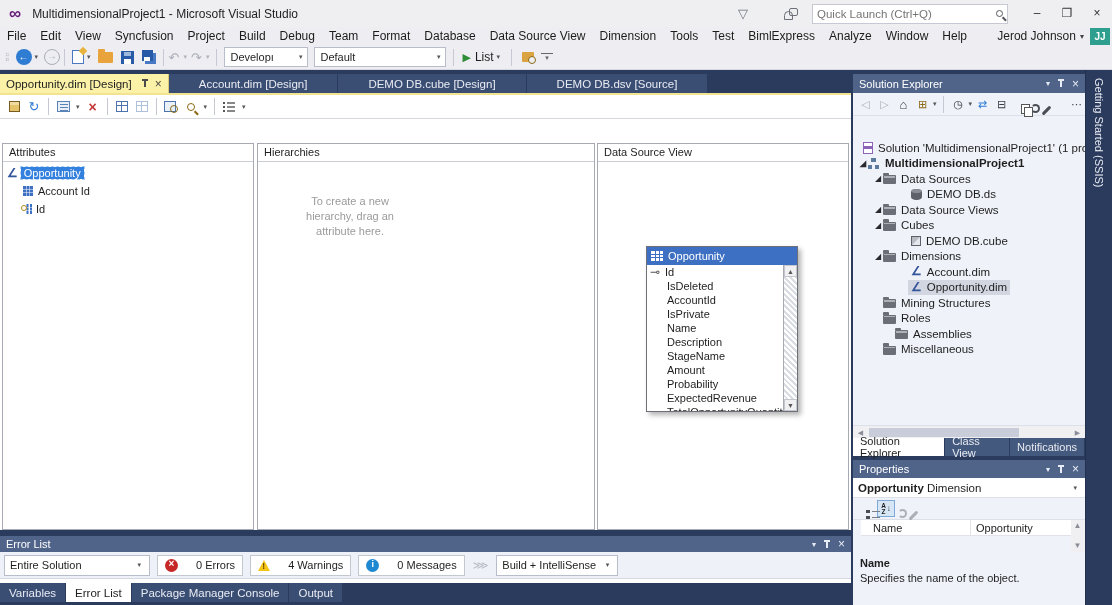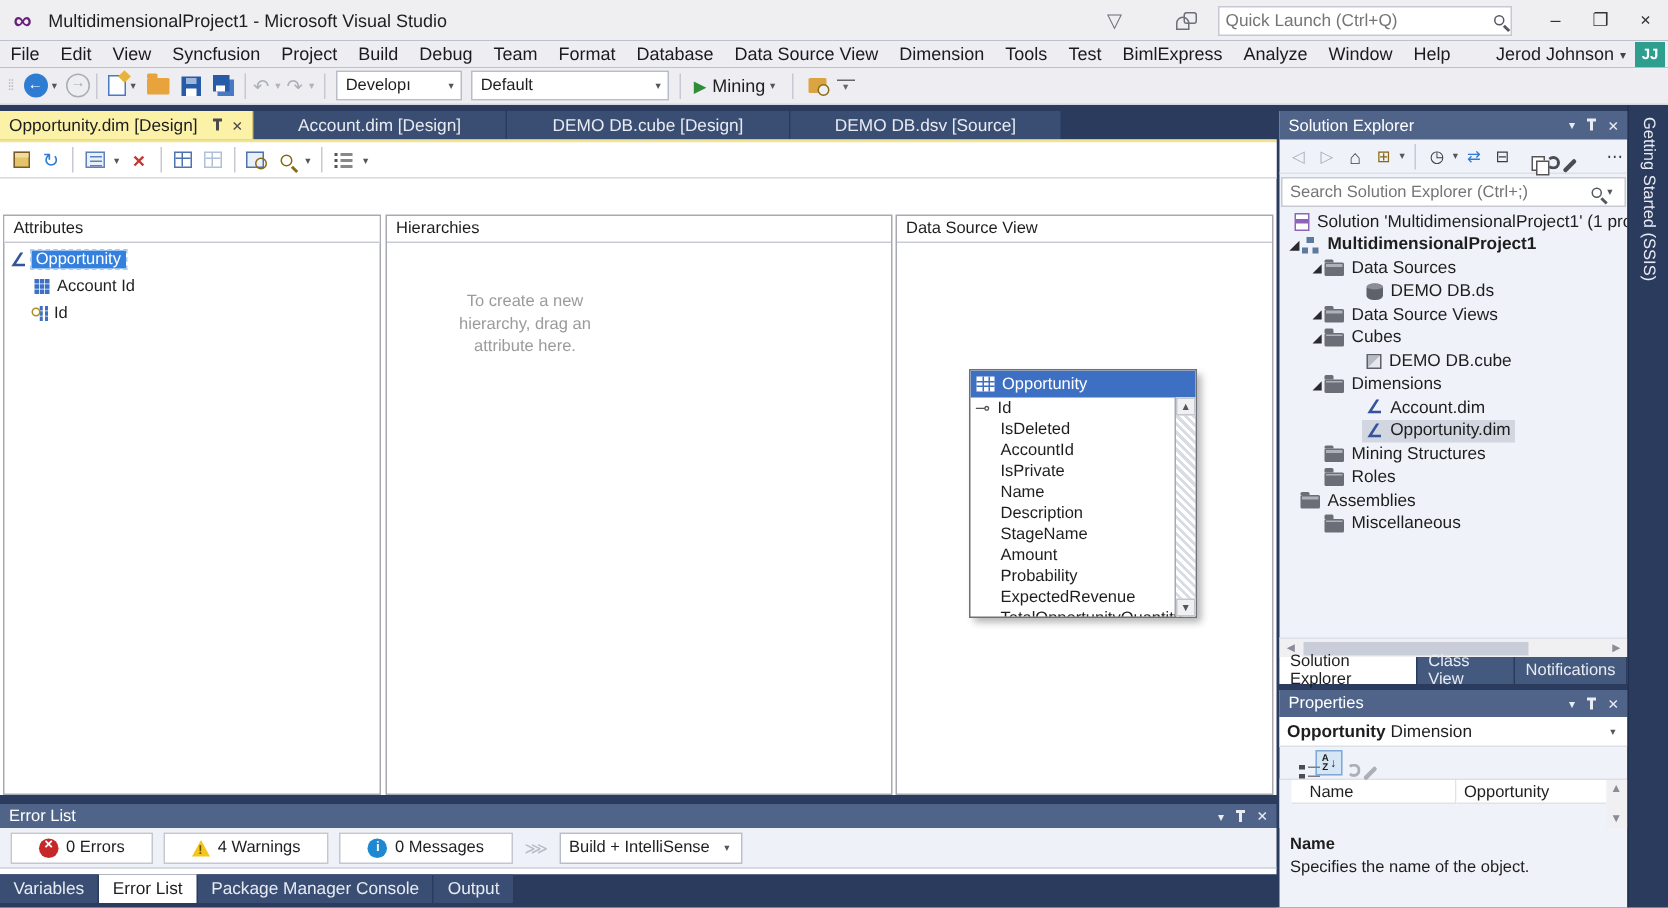--- a/index.html
+++ b/index.html
@@ -136,21 +136,21 @@
   .panel-header { background:#50648A; color:#fff; font-size:11px; display:flex; align-items:center; padding-left:6px; }
   .ph-icons { margin-left:auto; display:flex; align-items:center; gap:7px; padding-right:6px; color:#E8ECF4; }
   .ph-dd { font-size:8px; }
   .ph-pin { width:8px; height:9px; position:relative; }
   .ph-pin::before { content:""; position:absolute; left:3px; top:1px; width:2px; height:7px; background:#E8ECF4; }
   .ph-pin::after { content:""; position:absolute; left:1px; top:0; width:6px; height:2px; background:#E8ECF4; }
   .ph-close { font-size:12px; }
   .errorlist-header { position:absolute; left:0; top:536px; width:851px; height:16px; }
   .errorlist-toolbar { position:absolute; left:0; top:552px; width:851px; height:27px; background:#EFF1F8; display:flex; align-items:center; border-bottom:1px solid #D5D8E0; }
   .el-combo { background:#fff; border:1px solid #B9BDC9; height:21px; font-size:11px; display:flex; align-items:center; justify-content:space-between; padding:0 5px; }
-  .el-btn { background:#fff; border:1px solid #C3C7D0; height:21px; display:flex; align-items:center; font-size:11px; padding:0 18px; margin-left:7px; gap:5px; }
+  .el-btn { background:#fff; border:1px solid #C3C7D0; height:21px; display:flex; align-items:center; font-size:11px; padding:0 7px; margin-left:7px; gap:18px; }
   .errc { width:13px; height:13px; border-radius:50%; background:#C62828; position:relative; flex:none; }
   .errc::after { content:"×"; position:absolute; left:0; right:0; top:-1px; text-align:center; color:#fff; font-size:10px; font-weight:bold; }
   .warnt { width:0; height:0; border-left:6.5px solid transparent; border-right:6.5px solid transparent; border-bottom:11px solid #F5C518; position:relative; flex:none; }
   .warnt::after { content:"!"; position:absolute; left:-2px; top:1px; font-size:8.5px; font-weight:bold; color:#6B4E00; }
   .infoc { width:13px; height:13px; border-radius:50%; background:#1E88D2; position:relative; flex:none; }
   .infoc::after { content:"i"; position:absolute; left:0; right:0; top:0; text-align:center; color:#fff; font-size:9px; font-weight:bold; }
   .el-gray { color:#B6BAC4; font-size:11px; margin:0 8px; }
   .el-search { position:absolute; right:6px; width:176px; height:20px; background:#fff; border:1px solid #C6C9D4; display:flex; align-items:center; padding:0 4px; }
   .el-search input { border:none; outline:none; flex:1; font-size:11px; color:#6D6D6D; font-family:"Liberation Sans",sans-serif; background:transparent; }
   .el-white { position:absolute; left:0; top:579px; width:851px; height:4px; background:#fff; }
@@ -298,21 +298,21 @@
     <span>Developı</span>
     <span class="dd">▾</span>
   </div>
   <div class="combo" style="width:132px">
     <span>Default</span>
     <span class="dd">▾</span>
   </div>
   <span class="tb-sep"></span>
   <div class="start-btn">
     <span class="start-play">▶</span>
-    <span>Mining</span>
+    <span>List</span>
     <span class="dd">▾</span>
   </div>
   <span class="tb-sep"></span>
   <span class="ico-goldtool"></span>
   <span class="tb-overflow">▾</span>
 </div>
 
 <div class="doc-tabwell">
   <div class="doctab active">
     <span>Opportunity.dim [Design]</span>
@@ -439,20 +439,24 @@
 
 <div class="panel-header errorlist-header">
   <span>Error List</span>
   <span class="ph-icons">
     <span class="ph-dd">▾</span>
     <span class="ph-pin"></span>
     <span class="ph-close">×</span>
   </span>
 </div>
 <div class="errorlist-toolbar">
+  <div class="el-combo" style="width:146px; margin-left:4px">
+    <span>Entire Solution</span>
+    <span class="dd">▾</span>
+  </div>
   <div class="el-btn">
     <span class="errc"></span>
     <span>0 Errors</span>
   </div>
   <div class="el-btn">
     <span class="warnt"></span>
     <span>4 Warnings</span>
   </div>
   <div class="el-btn">
     <span class="infoc"></span>
@@ -497,25 +501,20 @@
     <span class="tiny-dd">▾</span>
     <span class="tb-sep"></span>
     <span class="se-ico">◷</span>
     <span class="tiny-dd">▾</span>
     <span class="se-ico blue">⇄</span>
     <span class="se-ico">⊟</span>
     <span class="se-ico"><span class="ico-copy"></span></span>
     <span class="se-ico"><span class="ico-wrench"></span></span>
     <span class="se-ico" style="margin-left:auto">⋯</span>
   </div>
-  <div class="se-search">
-    <input placeholder="Search Solution Explorer (Ctrl+;)" style="">
-    <span class="mag"></span>
-    <span class="dd">▾</span>
-  </div>
   <div class="se-tree">
     <div class="trow" style="padding-left:10px">
       <span class="tico ic-solution"></span>
       <span>Solution 'MultidimensionalProject1' (1 proje</span>
     </div>
     <div class="trow bold" style="padding-left:5px">
       <span class="arrow">◢</span>
       <span class="tico ic-project"></span>
       <span>MultidimensionalProject1</span>
     </div>
@@ -558,21 +557,21 @@
       </span>
     </div>
     <div class="trow" style="padding-left:20px">
       <span class="tico ic-folder" style="margin-left:10px"></span>
       <span>Mining Structures</span>
     </div>
     <div class="trow" style="padding-left:20px">
       <span class="tico ic-folder" style="margin-left:10px"></span>
       <span>Roles</span>
     </div>
-    <div class="trow" style="padding-left:4px">
+    <div class="trow" style="padding-left:32px">
       <span class="tico ic-folder" style="margin-left:10px"></span>
       <span>Assemblies</span>
     </div>
     <div class="trow" style="padding-left:20px">
       <span class="tico ic-folder" style="margin-left:10px"></span>
       <span>Miscellaneous</span>
     </div>
   </div>
   <div class="se-hscroll">
     <span class="hbtn left">◀</span>

